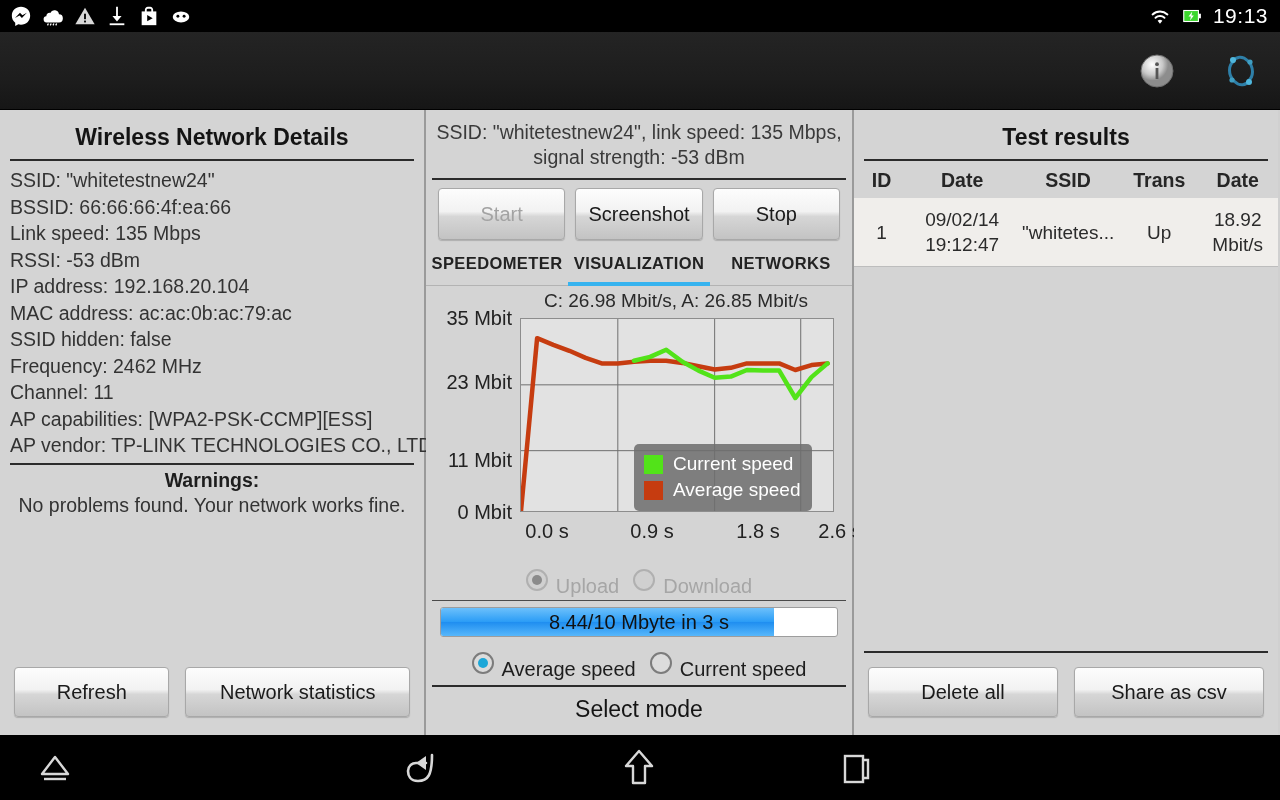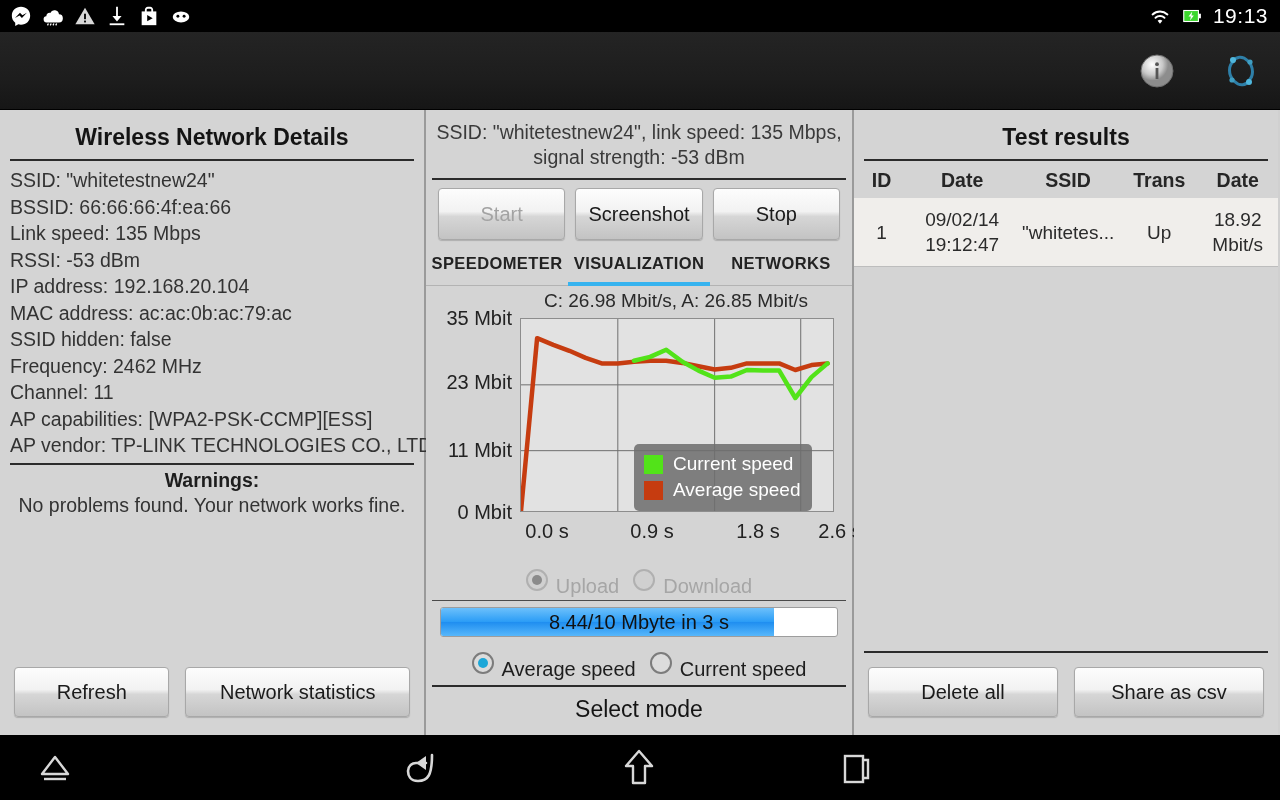--- a/index.html
+++ b/index.html
@@ -304,21 +304,21 @@
         <div class="tab active">VISUALIZATION</div>
         <div class="tab">NETWORKS</div>
       </div>
       <div class="tabs-underline"></div>
 
       <div class="chart-wrap">
         <div class="chart-title">C: 26.98 Mbit/s, A: 26.85 Mbit/s</div>
         <div class="ylabels">
           <div class="ylab" style="top:26px">35 Mbit</div>
           <div class="ylab" style="top:90px">23 Mbit</div>
-          <div class="ylab" style="top:158px">11 Mbit</div>
+          <div class="ylab" style="top:168px">11 Mbit</div>
           <div class="ylab" style="top:220px">0 Mbit</div>
         </div>
         <div class="plot">
           <svg id="chart-svg" width="312" height="192" viewBox="0 0 312 192">
               <line x1="0" x2="312" y1="131.65714285714284" y2="131.65714285714284" stroke="#6f6f6f" stroke-width="1"></line>
               <line x1="0" x2="312" y1="65.82857142857142" y2="65.82857142857142" stroke="#6f6f6f" stroke-width="1"></line>
               <line y1="0" y2="192" x1="96.82758620689656" x2="96.82758620689656" stroke="#6f6f6f" stroke-width="1"></line>
               <line y1="0" y2="192" x1="193.6551724137931" x2="193.6551724137931" stroke="#6f6f6f" stroke-width="1"></line>
               <line y1="0" y2="192" x1="279.7241379310345" x2="279.7241379310345" stroke="#6f6f6f" stroke-width="1"></line>
               <polyline points="0.0,192.0 16.1,19.2 32.3,25.8 48.4,31.8 64.6,38.9 80.7,44.4 96.8,44.4 113.0,42.8 129.1,41.7 145.2,41.7 161.4,43.9 177.5,47.2 193.7,50.5 209.8,48.8 225.9,44.4 242.1,44.4 258.2,44.4 274.3,51.0 290.5,46.1 306.6,44.4" fill="none" stroke="#c63c10" stroke-width="4.5" stroke-linejoin="round" stroke-linecap="round"></polyline>

